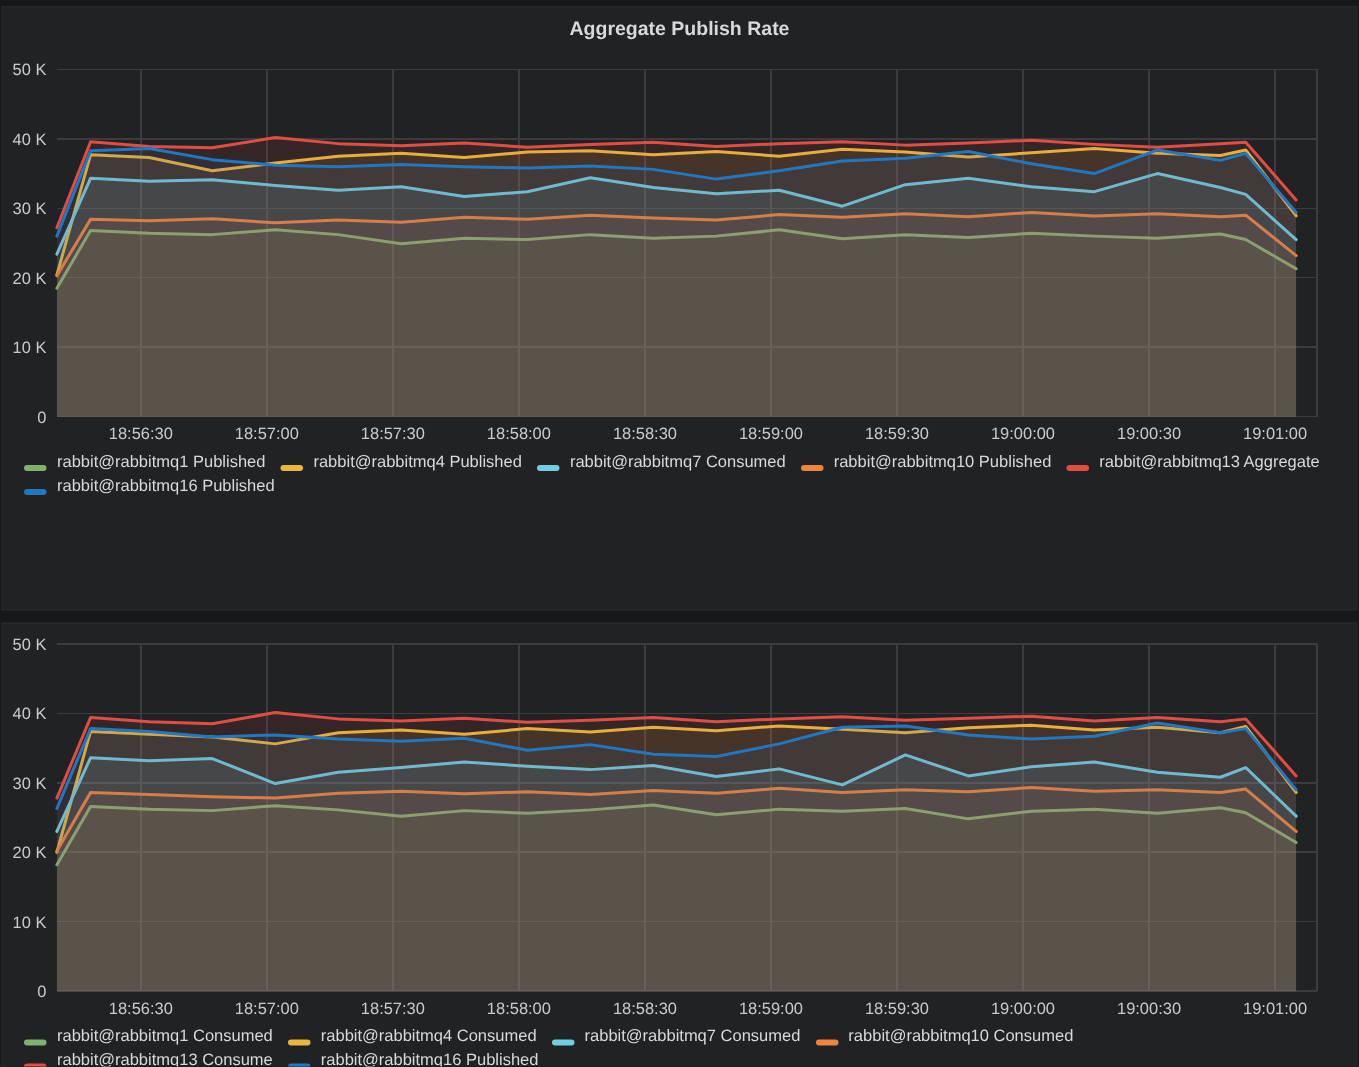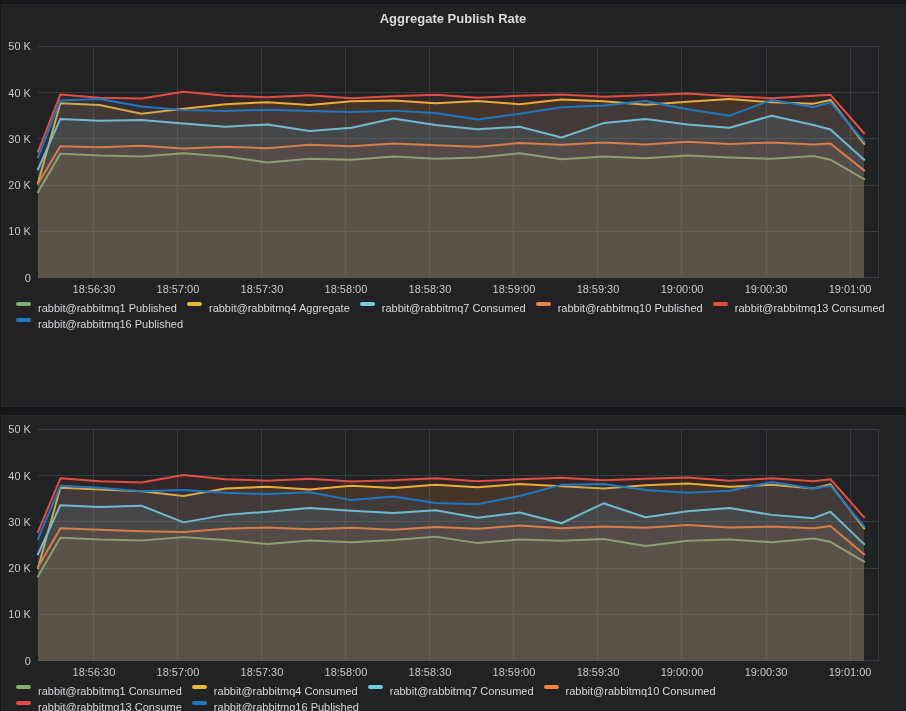--- a/index.html
+++ b/index.html
@@ -29,21 +29,21 @@
   .grid{stroke:#3b3c40;stroke-width:1;shape-rendering:crispEdges;}
   .tick{fill:#c9cacb;font-size:11px;font-family:"Liberation Sans",sans-serif;}
   .ylab{text-anchor:end;}
   .xlab{text-anchor:middle;}
   .legend{
     display:flex;flex-wrap:wrap;align-items:center;
     padding:3px 6px 0 14px;
     max-width:884px;
   }
   .legend-item{
-    display:flex;align-items:flex-start;
+    display:flex;align-items:flex-end;
     margin:0 10px 4px 0;
     cursor:pointer;
     white-space:nowrap;
   }
   .swatch{
     display:inline-block;
     width:15px;height:4px;border-radius:2px;
     margin-right:7px;flex:0 0 auto;
   }
   .legend-label{font-size:11px;color:#d8d9da;}
@@ -102,33 +102,33 @@
         <text class="tick xlab" x="765.7" y="260">19:00:30</text>
         <text class="tick xlab" x="849.9" y="260">19:01:00</text>
       </svg>
     <div class="legend" id="legend0">
         <span class="legend-item">
           <span class="swatch" style="background: rgb(126, 178, 109);"></span>
           <span class="legend-label">rabbit@rabbitmq1 Published</span>
         </span>
         <span class="legend-item">
           <span class="swatch" style="background: rgb(234, 184, 57);"></span>
-          <span class="legend-label">rabbit@rabbitmq4 Aggregate</span>
+          <span class="legend-label">rabbit@rabbitmq4 Published</span>
         </span>
         <span class="legend-item">
           <span class="swatch" style="background: rgb(110, 208, 224);"></span>
           <span class="legend-label">rabbit@rabbitmq7 Consumed</span>
         </span>
         <span class="legend-item">
           <span class="swatch" style="background: rgb(239, 132, 60);"></span>
           <span class="legend-label">rabbit@rabbitmq10 Published</span>
         </span>
         <span class="legend-item">
           <span class="swatch" style="background: rgb(226, 77, 66);"></span>
-          <span class="legend-label">rabbit@rabbitmq13 Consumed</span>
+          <span class="legend-label">rabbit@rabbitmq13 Aggregate</span>
         </span>
         <span class="legend-item">
           <span class="swatch" style="background: rgb(31, 120, 193);"></span>
           <span class="legend-label">rabbit@rabbitmq16 Published</span>
         </span>
       </div>
   </section>
 
   <section class="panel">
     <svg class="chart" id="chart1" viewBox="0 0 906 266">

